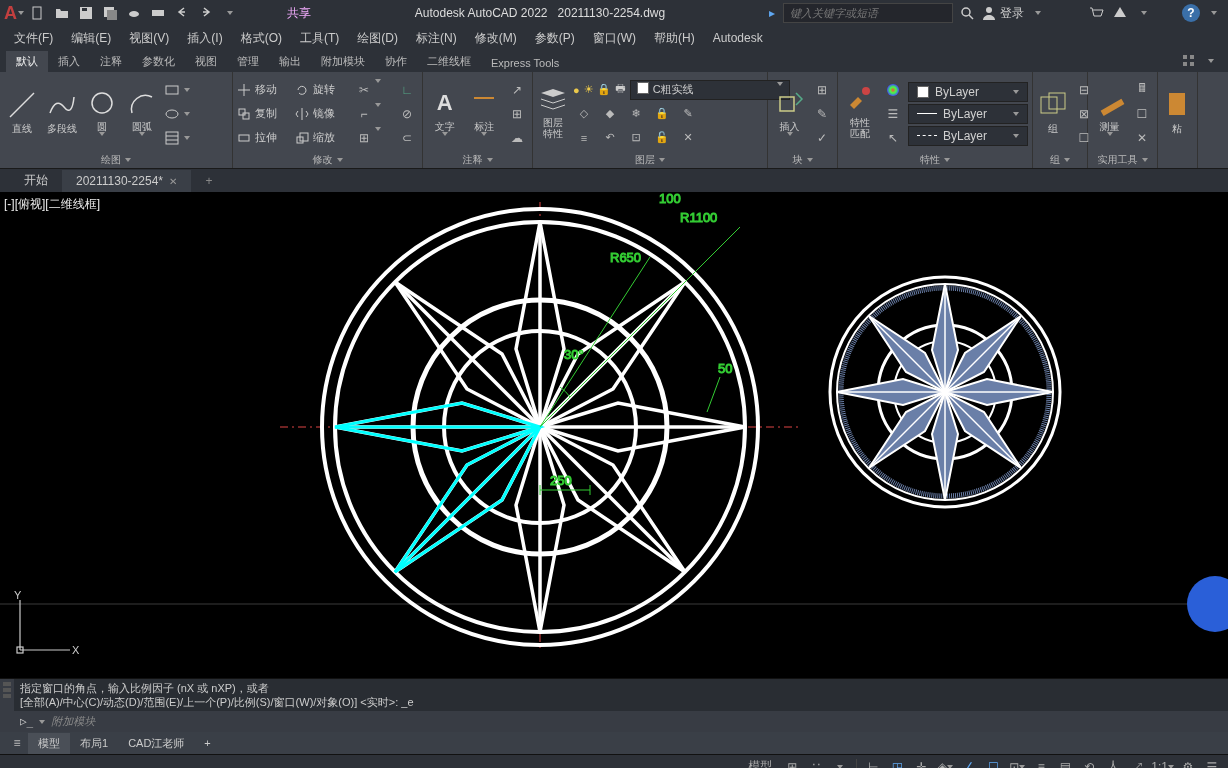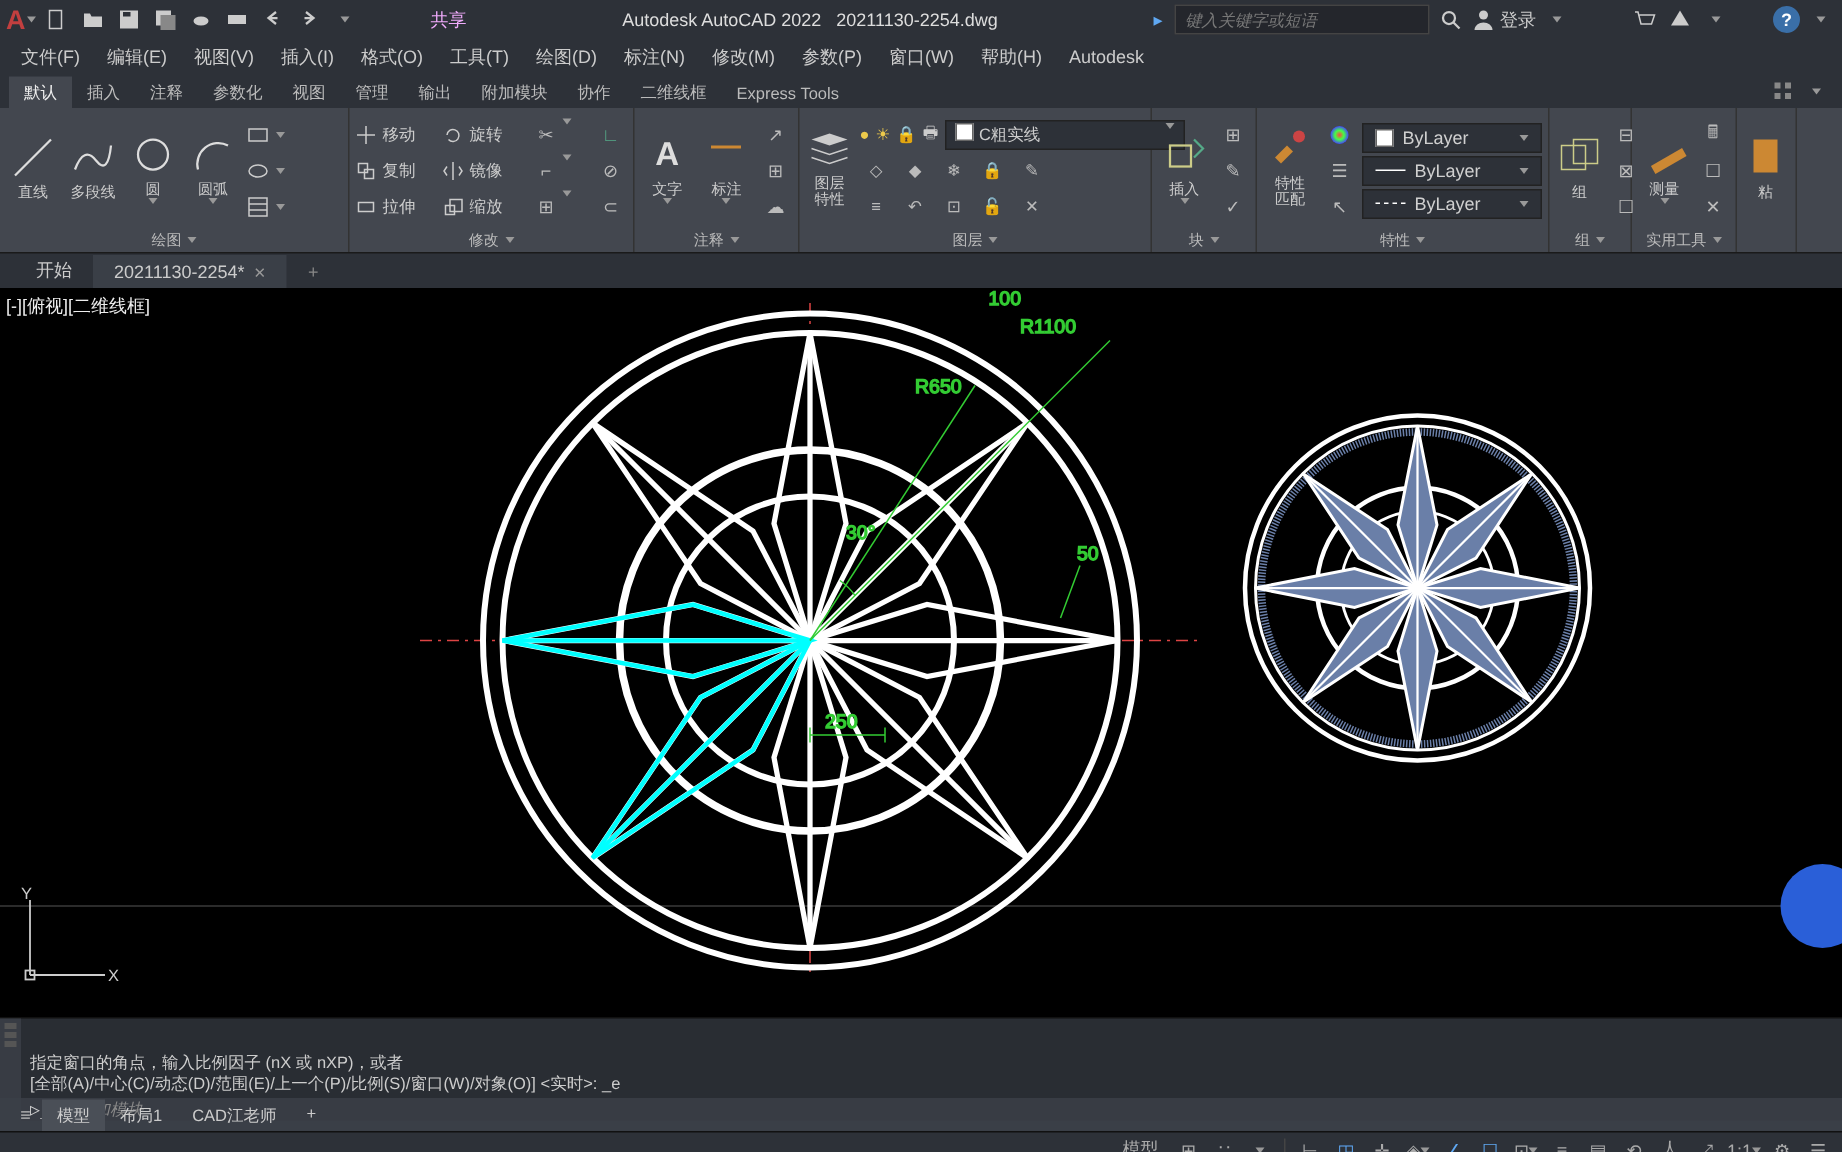--- a/index.html
+++ b/index.html
@@ -27,21 +27,21 @@
 .rline { display:flex; align-items:center; gap:4px; height:22px; font-size:11px; color:#ccc; cursor:pointer;}
 .doc-tabs { height: 24px; background: #2d3138; display: flex; align-items: center; padding: 0 10px; gap: 0; border-top:1px solid #1a1a1a;}
 .dtab { padding: 4px 14px; font-size: 12px; color: #ccc; cursor: pointer; position: relative; text-align: center;}
 .dtab.active { background: #3a3f47; }
 .tab-close { margin-left: 6px; font-size: 10px; color: #999;}
 .viewport { height: 486px; background: #000; position: relative; overflow: hidden; }
 .view-controls { position: absolute; top: 4px; left: 4px; color: #eee; font-size: 12px; display:flex; gap:0;}
 .ucs { position: absolute; bottom: 18px; left: 10px; width: 70px; height: 70px; }
 .cmdarea { height: 54px; background: #292d33; border-top: 1px solid #111; display: flex; }
 .cmd-handle { width: 14px; background: #383c44; display:flex; flex-direction:column; gap:2px; padding:3px; cursor:grab;}
-.cmd-main { flex: 1; display: flex; flex-direction: column; margin-top: 21px; }
+.cmd-main { flex: 1; display: flex; flex-direction: column; }
 .cmd-hist { flex: 1; padding: 2px 6px; font-size: 11px; color: #ccc; background:#292d33; line-height:14px;}
 .cmd-input { height: 22px; background: #383c44; display:flex; align-items:center; padding:0 6px; gap:6px; font-size:11px;}
 .layout-tabs { height: 22px; background: #3a3f47; display:flex; align-items:center; padding:0 6px; gap:0;}
 .ltab { padding: 3px 10px; font-size: 11px; cursor:pointer; color:#ccc;}
 .ltab.active { background:#4a4f57;}
 .statusbar { height: 24px; background: #2d3138; display:flex; align-items:center; justify-content:flex-end; gap:4px; padding:0 6px; border-top:1px solid #111;}
 .status-btn { width: 20px; height: 20px; display:flex; align-items:center; justify-content:center; cursor:pointer; color:#aaa; position:relative;}
 .status-btn.active { color:#5fa8f3;}
 .layer-box { display:flex; align-items:flex-start; gap:4px; background:#2d3138; border:1px solid #222; padding:1px 6px; width:160px; height:20px;}
 .bylayer-box { display:flex; align-items:center; gap:6px; background:#2d3138; border:1px solid #222; padding:1px 8px; width:120px; height:20px;}

